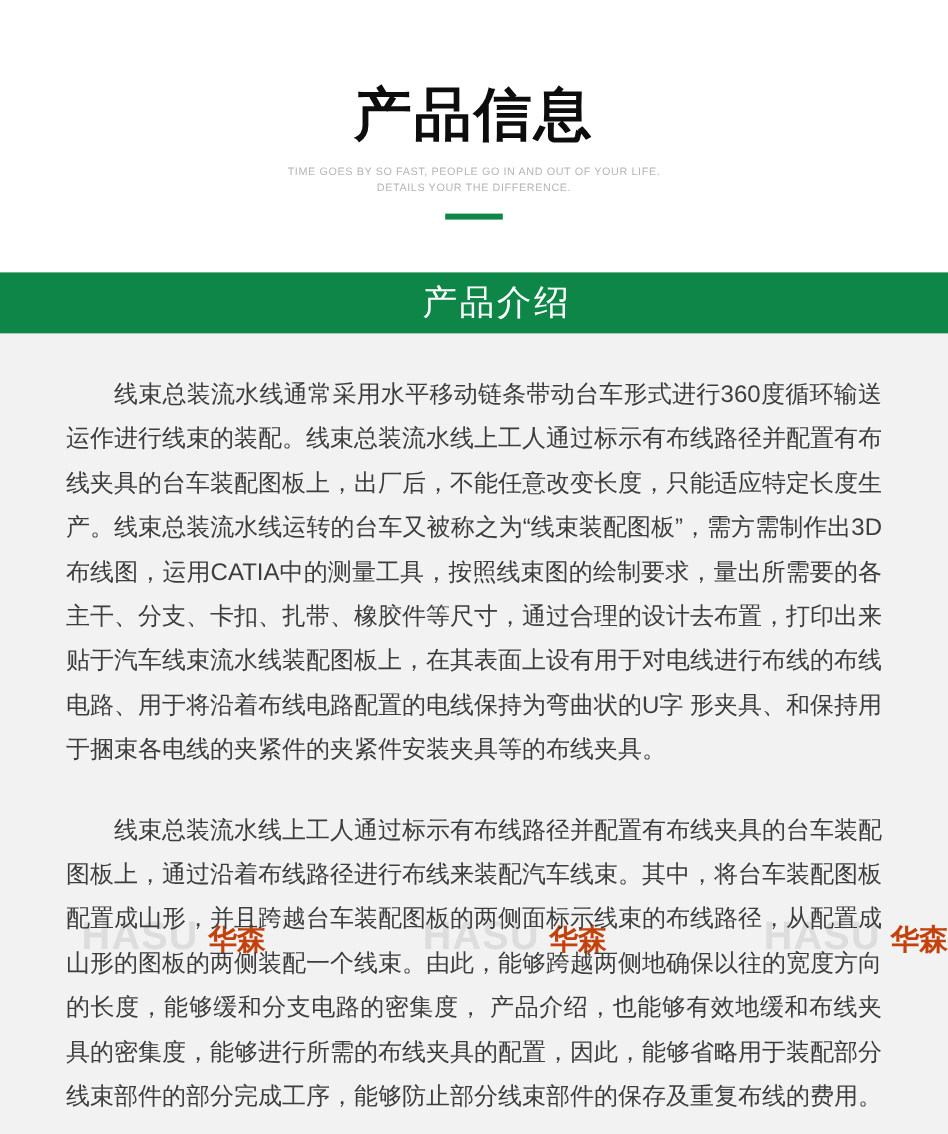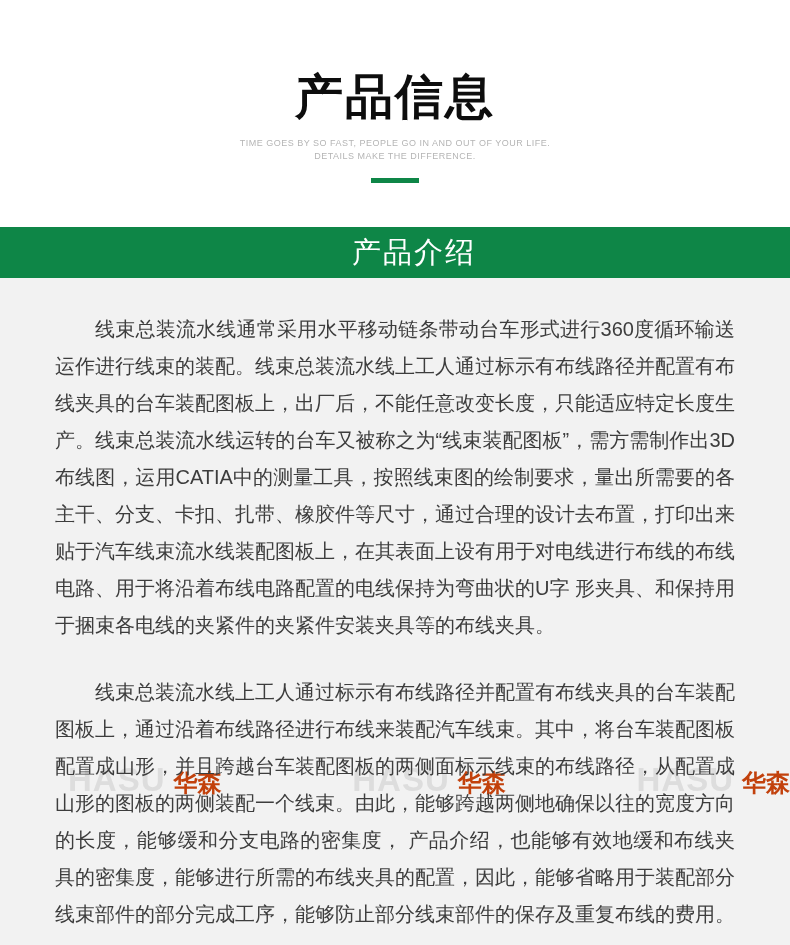--- a/index.html
+++ b/index.html
@@ -112,21 +112,21 @@
 </style>
 </head>
 <body>
 
 <div class="page">
 
   <header class="hero">
     <h1 class="hero-title">产品信息</h1>
     <div class="hero-sub">
       <div class="sub-line">TIME GOES BY SO FAST, PEOPLE GO IN AND OUT OF YOUR LIFE.</div>
-      <div class="sub-line">DETAILS MAKE THE DIFFERENCE.</div>
+      <div class="sub-line">DETAILS YOUR THE DIFFERENCE.</div>
     </div>
     <div class="hero-divider"></div>
   </header>
 
   <div class="banner">
     <h2 class="banner-title">产品介绍</h2>
   </div>
 
   <main class="content">
 

